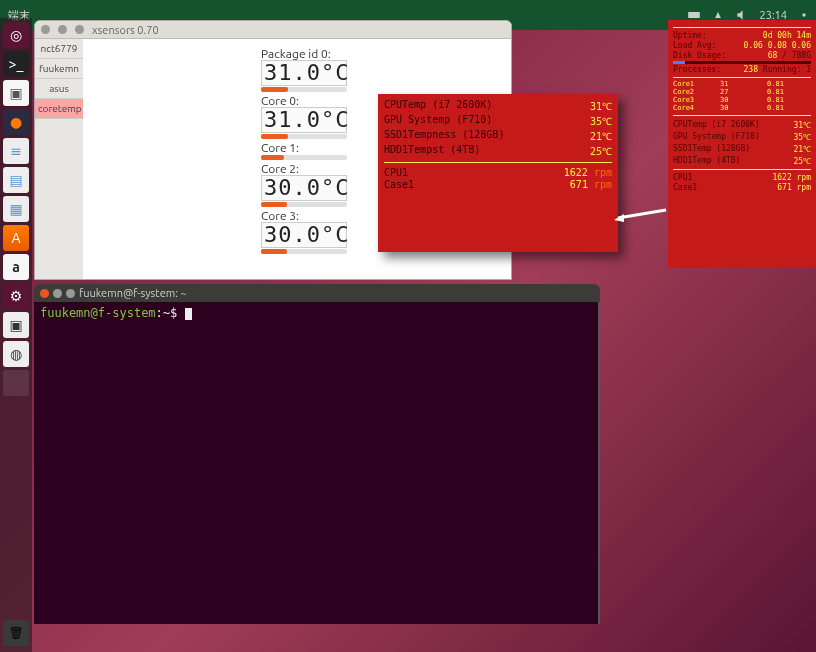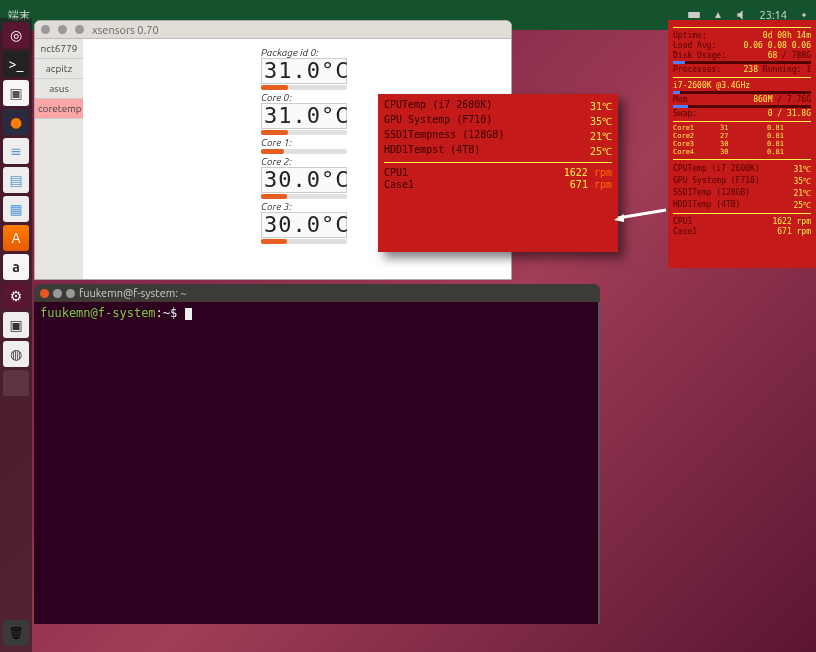--- a/index.html
+++ b/index.html
@@ -68,21 +68,21 @@
   display: flex; flex-direction: column;
 }
 .xs-tab {
   padding: 4px 3px; font-size: 10px; color: #444;
   border-bottom: 1px solid #ccc; text-align: center;
 }
 .xs-tab.active { background: #fca5a5; }
 .xs-content { flex: 1; padding: 8px 10px; text-align: center; background: #fff; }
 .tmp-head { font-size: 11px; margin-bottom: 3px; }
 .temp-block { margin-bottom: 2px; text-align: left; padding-left: 168px; }
-.temp-label { font-size: 10px; color: #333; font-style: italic; }
+.temp-label { font-size: 12px; color: #333; }
 .temp-lcd {
   font-family: "DejaVu Sans Mono", monospace;
   font-size: 22px; letter-spacing: 1px; color: #222;
   border: 1px solid #ccc; background: #fafafa; width: 86px;
   text-align: right; padding: 0 2px; line-height: 24px;
 }
 .temp-bar { width: 86px; height: 5px; background: #e0e0e0; border-radius: 2px; margin-top: 1px; }
 .temp-fill { height: 100%; background: #e95d1f; border-radius: 2px; }
 
 
@@ -192,21 +192,21 @@
 <div class="xsensors">
   <div class="xs-title">
     <span class="tb-dot"></span>
     <span class="tb-dot"></span>
     <span class="tb-dot"></span>
     <span>xsensors 0.70</span>
   </div>
   <div class="xs-body">
     <div class="xs-tabs">
       <div class="xs-tab">nct6779</div>
-      <div class="xs-tab">acpitz</div>
+      <div class="xs-tab">fuukemn</div>
       <div class="xs-tab">asus</div>
       <div class="xs-tab active">coretemp</div>
     </div>
     <div class="xs-content">
       <div id="temps">
           <div class="temp-block">
             <div class="temp-label">Package id 0:</div>
             <div class="temp-lcd">31.0°C</div>
             <div class="temp-bar">
               <div class="temp-fill" style="width:31%"></div>
@@ -302,39 +302,20 @@
     <div class="line">
         <span>Disk Usage:</span>
         <span><span class="yel">68</span> / <span>788</span>G</span>
       </div>
     <div class="bar">
         <i style="width:9%"></i>
       </div>
     <div class="line">
         <span>Processes:</span>
         <span><span class="yel">238</span> <span>Running: 1</span></span>
-      </div>
-  </div>
-  <div class="sec">
-    <div class="line yel">
-        <span>i7-2600K @3.4GHz</span>
-      </div>
-    <div class="bar">
-        <i style="width:5%"></i>
-      </div>
-    <div class="line">
-        <span>Mem</span>
-        <span><span class="yel">860M</span> / <span>7.76G</span></span>
-      </div>
-    <div class="bar">
-        <i style="width:11%"></i>
-      </div>
-    <div class="line">
-        <span>Swap:</span>
-        <span class="yel">0 / 31.8G</span>
       </div>
   </div>
   <div class="sec cols" id="crcores">
       <div class="col">
         <div class="yel">Core1</div>
         <div class="yel">Core2</div>
         <div class="yel">Core3</div>
         <div class="yel">Core4</div>
       </div>
       <div class="col">

